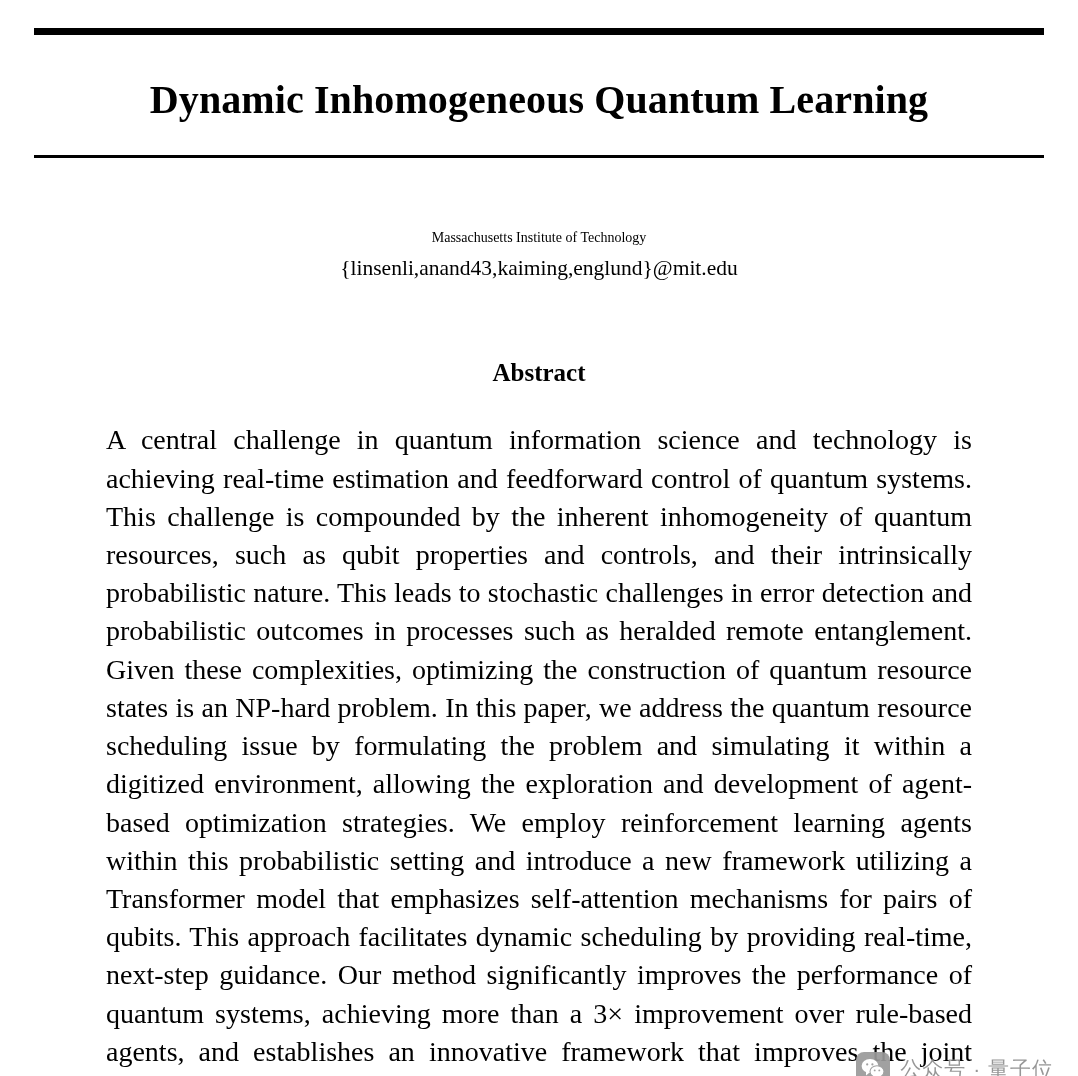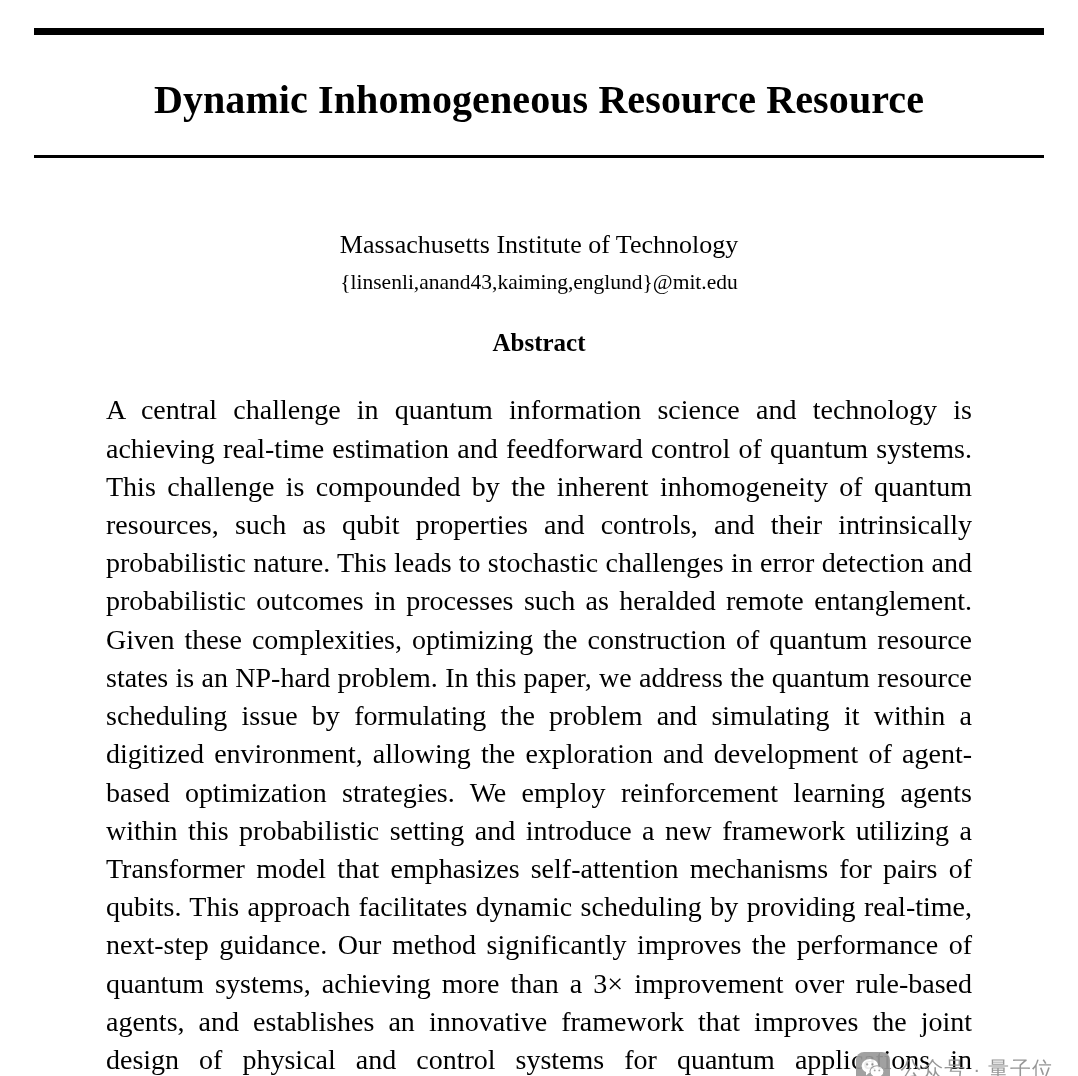--- a/index.html
+++ b/index.html
@@ -55,33 +55,33 @@
   .author-names {
     font-size: 21.5px;
     font-weight: bold;
     letter-spacing: 0.2px;
   }
   .author-names .sep {
     display: inline-block;
     width: 22px;
   }
   .affiliation {
-    font-size: 26px;
+    font-size: 14px;
     margin-top: 5px;
   }
   .email {
     font-size: 21.5px;
     margin-top: 10px;
   }
 
   .abstract-heading {
     text-align: center;
     font-size: 25px;
     font-weight: bold;
-    margin-top: 34px;
+    margin-top: 78px;
   }
 
   .abstract-body {
     margin: 34px auto 0 auto;
     width: 866px;
     font-size: 28px;
     line-height: 1.365;
     text-align: justify;
     text-justify: inter-word;
     hyphens: none;
@@ -119,21 +119,21 @@
   }
 </style>
 </head>
 <body>
 
 <div class="page">
 
   <div class="rule-top"></div>
 
   <div class="title-block">
-    <div class="title-line">Dynamic Inhomogeneous Resource Resource</div>
+    <div class="title-line">Dynamic Inhomogeneous Quantum Learning</div>
   </div>
 
   <div class="rule-bottom"></div>
 
   <div class="authors-block">
     <div class="affiliation">Massachusetts Institute of Technology</div>
     <div class="email">{linsenli,anand43,kaiming,englund}@mit.edu</div>
   </div>
 
   <div class="abstract-heading">Abstract</div>

